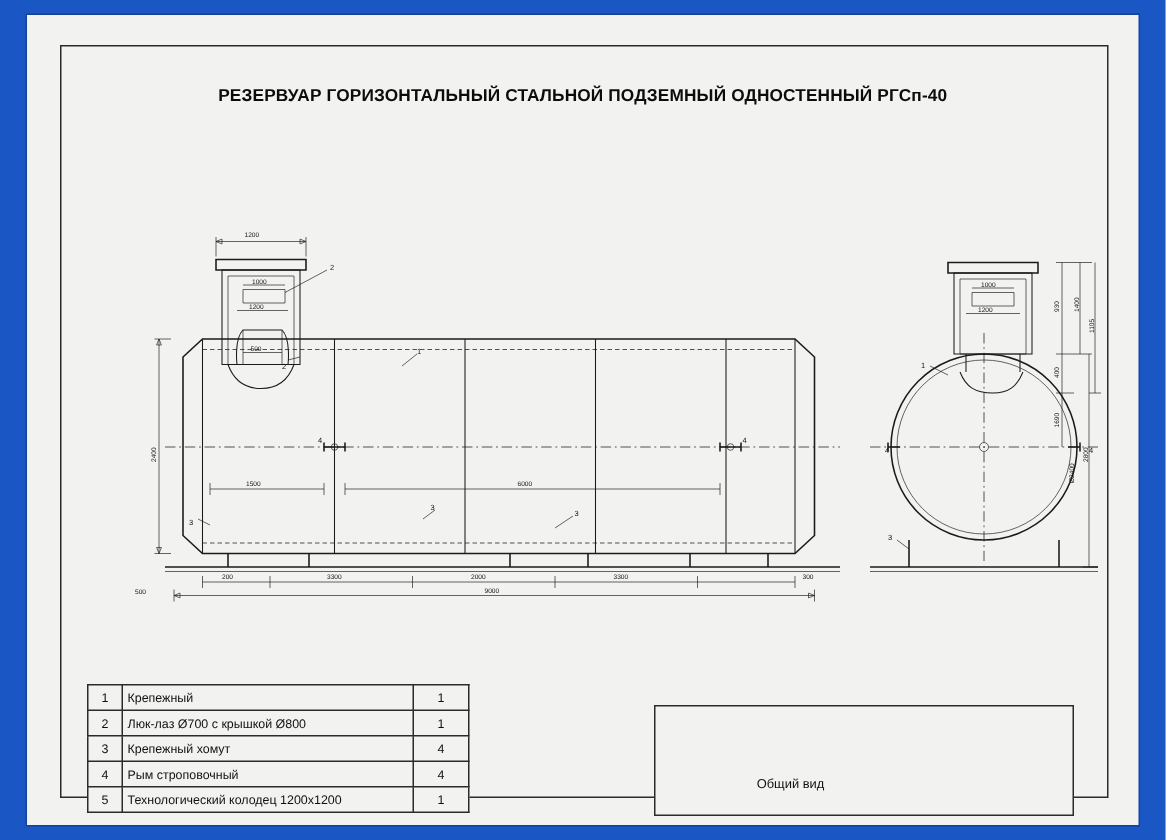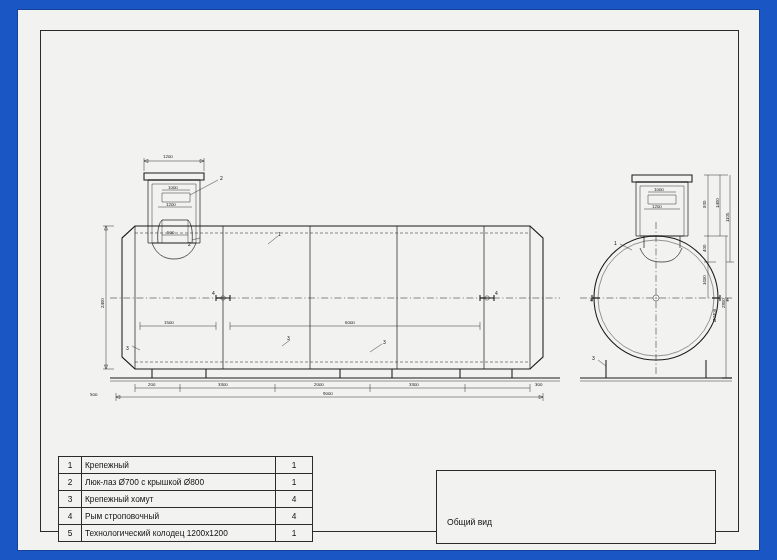--- a/index.html
+++ b/index.html
@@ -63,21 +63,21 @@
     width:278px;height:72px;
     border:1px solid #2b2b2b;
     background:#f2f3f0;
   }
   #stamp .sname{
     position:absolute;left:10px;top:16px;width:160px;
     text-align:center;font-size:10px;font-weight:bold;color:#111;
   }
   #stamp .sview{
     position:absolute;left:10px;top:46px;width:160px;
-    font-size:8.6px;color:#111;
+    text-align:center;font-size:8.6px;color:#111;
   }
   
   #logo{
     position:absolute;right:6px;top:8px;width:104px;height:56px;
   }
   .logo-text{
     font-family:"Liberation Sans", sans-serif;
     font-weight:bold;
     fill:#1748a6;
   }
@@ -94,20 +94,21 @@
   .dimtxt{font-size:4.4px;fill:#151515;font-family:"Liberation Sans",sans-serif;}
   .poz{font-size:5px;fill:#151515;font-family:"Liberation Sans",sans-serif;}
   .vert{font-size:4.4px;fill:#151515;font-family:"Liberation Sans",sans-serif;}
 </style>
 </head>
 <body>
 
 <div id="sheet">
   <div id="inner-border"></div>
 
+  <div id="title">РЕЗЕРВУАР ГОРИЗОНТАЛЬНЫЙ СТАЛЬНОЙ ПОДЗЕМНЫЙ ОДНОСТЕННЫЙ РГСп-40</div>
 
   <div id="draw">
   <svg width="697" height="500" viewBox="0 0 697 500">
 
     <g>
 
       <path class="lnw" d="M 82,208 L 95,196 L 490,196 L 503,208 L 503,327 L 490,339 L 95,339 L 82,327 Z"></path>
 
       <path class="dashed" d="M 95,203 L 490,203 M 95,332 L 490,332"></path>
 

